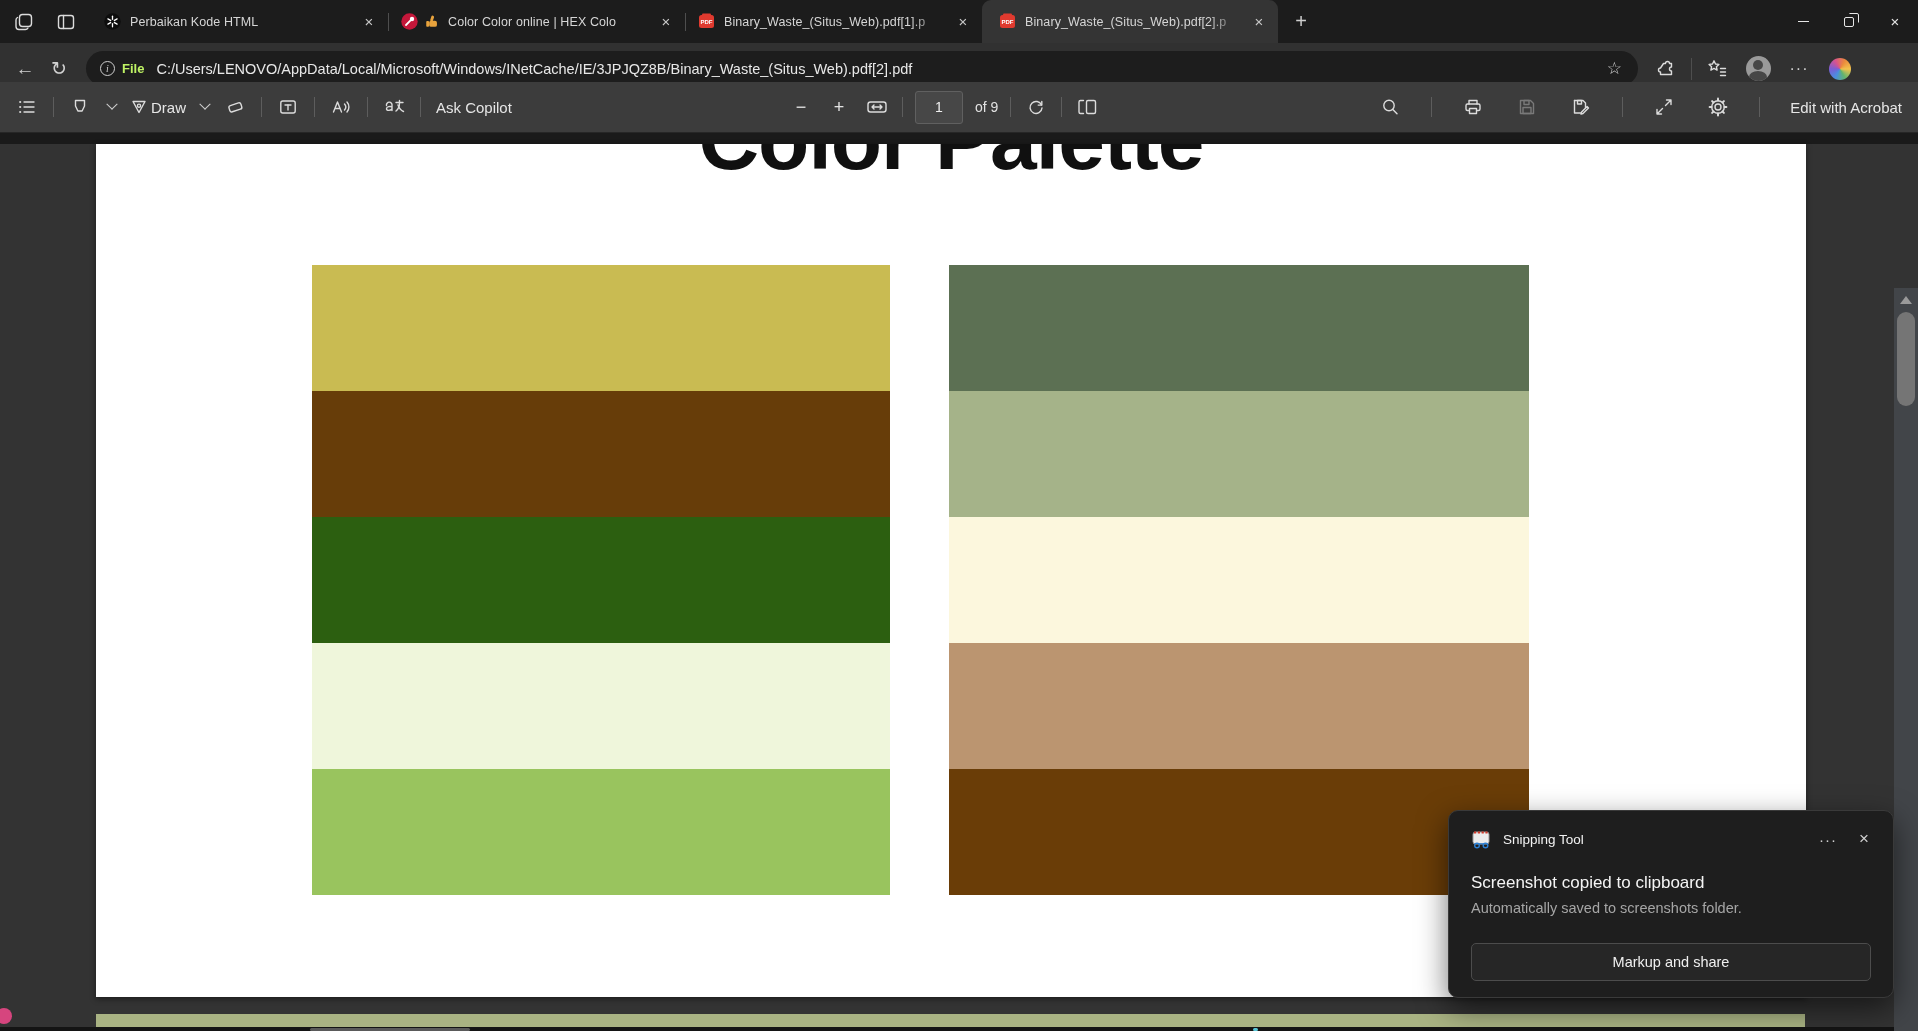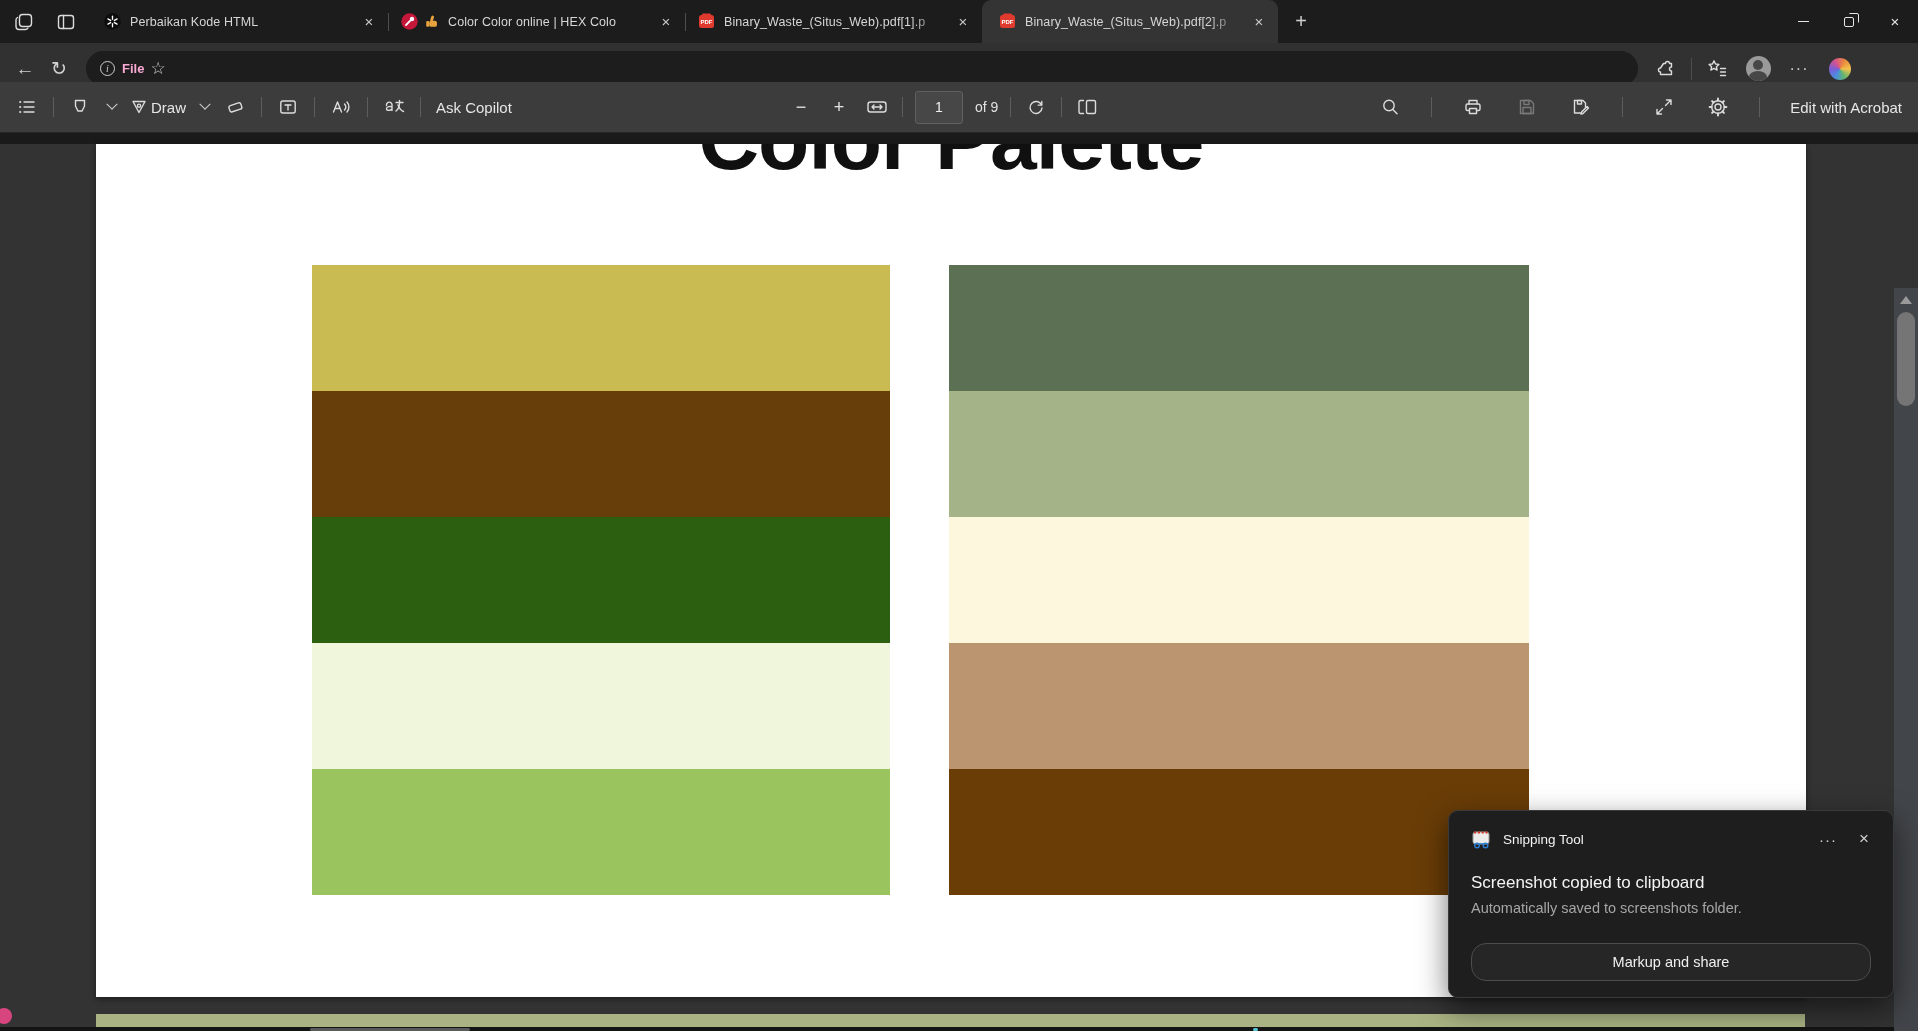--- a/index.html
+++ b/index.html
@@ -41,21 +41,21 @@
                 display:flex; align-items:center; }
   .nav-glyph { width:34px; height:34px; display:flex; align-items:center; justify-content:center;
                color:#d2d2d2; font-size:19px; border-radius:6px; }
   .nav-glyph.back { margin-left:8px; }
   .urlpill { height:35px; width:1552px; margin-left:10px; background:#1d1d1d; border-radius:18px;
              display:flex; align-items:center; padding:0 10px 0 14px; }
   .info-badge { display:flex; align-items:center; gap:7px; color:#e3e3e3; }
   .info-circle { width:15px; height:15px; border:1.3px solid #cfcfcf; border-radius:50%;
                  display:flex; align-items:center; justify-content:center; font-size:10px;
                  font-style:italic; font-family:"Liberation Serif", serif; color:#cfcfcf; }
-  .file-label { font-size:13px; font-weight:700; color:#f9a8d4; }
+  .file-label { font-size:13px; font-weight:700; color:#bef264; }
   .url-text { margin-left:12px; font-size:14.5px; color:#e8e8e8; white-space:nowrap; overflow:hidden; flex:1; }
   .pill-star { font-size:17px; color:#cdcdcd; padding:0 6px; }
   .addr-right { display:flex; align-items:center; gap:9px; margin-left:12px; }
   .addr-ic { width:32px; height:32px; display:flex; align-items:center; justify-content:center;
              border-radius:6px; color:#d2d2d2; }
   .avatar { width:25px; height:25px; border-radius:50%; background:#9a9a9a; position:relative; overflow:hidden; }
   .avatar::before { content:""; position:absolute; left:7.5px; top:4px; width:10px; height:10px;
                     border-radius:50%; background:#474747; }
   .avatar::after  { content:""; position:absolute; left:3.5px; top:15px; width:18px; height:12px;
                     border-radius:50%; background:#474747; }
@@ -112,21 +112,21 @@
   .toast { position:absolute; left:1448px; top:810px; width:446px; height:188px; background:#1e1e1e;
            border:1px solid #3a3a3a; border-radius:10px; box-shadow:0 10px 30px rgba(0,0,0,.55); }
   .toast-header { position:absolute; left:22px; right:16px; top:16px; height:24px;
                   display:flex; align-items:center; }
   .toast-appname { font-size:13.5px; color:#f2f2f2; margin-left:10px; flex:1; }
   .toast-more { color:#cfcfcf; font-size:15px; letter-spacing:1px; padding:0 14px; }
   .toast-close { color:#cfcfcf; font-size:17px; padding:0 8px; }
   .toast-title { position:absolute; left:22px; top:62px; font-size:17px; color:#f4f4f4; }
   .toast-sub { position:absolute; left:22px; top:89px; font-size:14.5px; color:#a6a6a6; }
   .toast-btn { position:absolute; left:22px; top:132px; width:400px; height:38px; background:#262626;
-               border:1px solid #4c4c4c; border-radius:15px; display:flex; align-items:center;
+               border:1px solid #4c4c4c; border-radius:5px; display:flex; align-items:center;
                justify-content:center; font-size:14.5px; color:#f0f0f0; }
 </style>
 </head>
 <body>
 
 <div id="stage" data-interactable="false">
 
   <div class="tabbar" data-interactable="false">
     <div class="tabbar-left" data-interactable="false">
       <svg class="tstrip-ic ic" viewBox="0 0 20 20" data-interactable="true">
@@ -210,20 +210,21 @@
 
   <div class="addressbar" data-interactable="false">
     <div class="nav-glyph back" data-interactable="true">←</div>
     <div class="nav-glyph" data-interactable="true">↻</div>
 
     <div class="urlpill" data-interactable="true">
       <span class="info-badge" data-interactable="true">
         <span class="info-circle" data-interactable="false">i</span>
         <span class="file-label" data-interactable="false">File</span>
       </span>
+      <span class="url-text" data-interactable="true">C:/Users/LENOVO/AppData/Local/Microsoft/Windows/INetCache/IE/3JPJQZ8B/Binary_Waste_(Situs_Web).pdf[2].pdf</span>
       <span class="pill-star" data-interactable="true">☆</span>
     </div>
 
     <div class="addr-right" data-interactable="false">
       <span class="addr-ic" data-interactable="true">
         <svg class="ic" width="20" height="20" viewBox="0 0 20 20" data-interactable="false">
           <path d="M7.5 4.5 h2 a2 2 0 0 1 4 0 h2 v3.5 a2 2 0 0 0 0 4 v3.5 h-11 v-2.5 a2 2 0 0 1 0 -4 z"></path>
         </svg>
       </span>
       <span class="addr-sep" data-interactable="false"></span>

